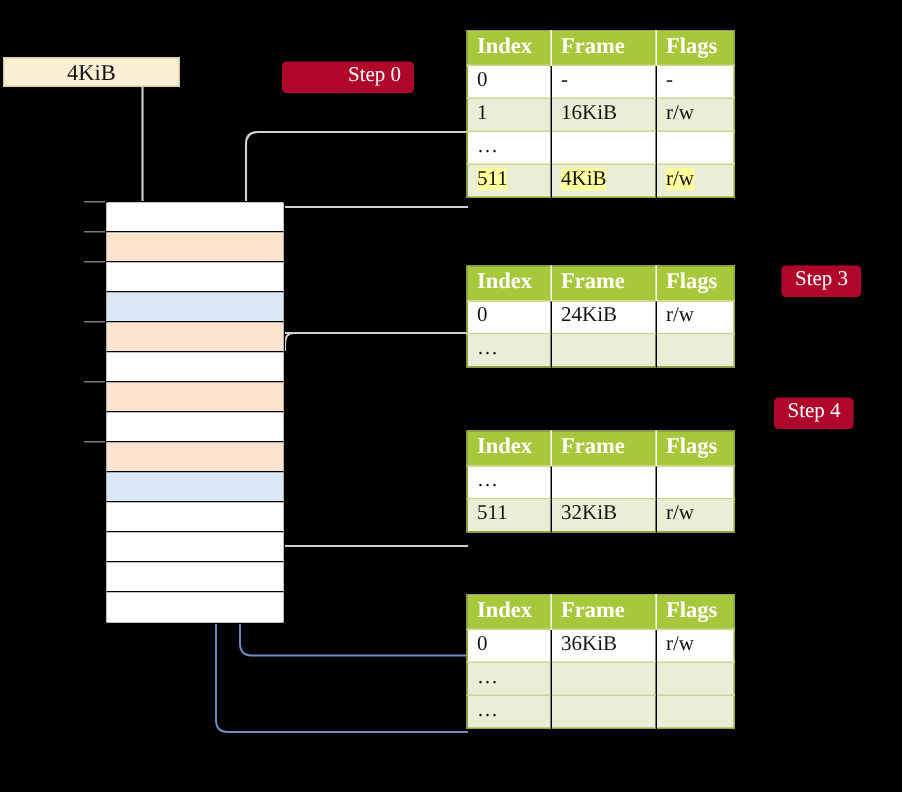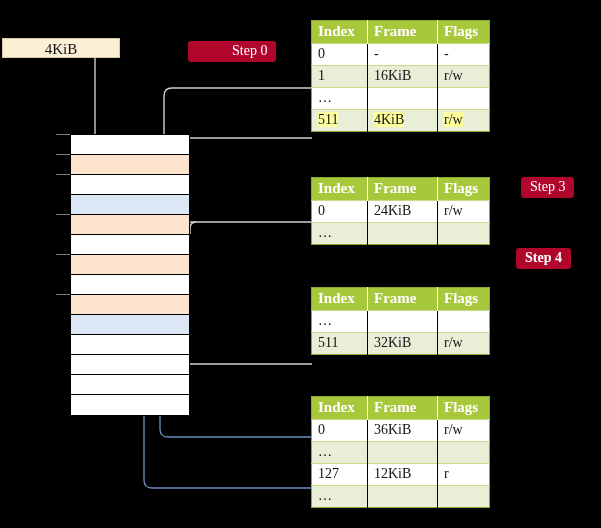--- a/index.html
+++ b/index.html
@@ -157,21 +157,21 @@
   <div class="src-box" style="left:2px; top:38px; width:118px; height:20px;">
     <span>4KiB</span>
   </div>
 
   <div class="step-label" style="left:188px; top:41px;padding-left:44px;">
     <span>Step 0</span>
   </div>
   <div class="step-label" style="left:521px; top:177px;">
     <span>Step 3</span>
   </div>
-  <div class="step-label" style="left:516px; top:248px;font-weight:bold;">
+  <div class="step-label" style="left:516px; top:265px;">
     <span>Step 4</span>
   </div>
 
   <div class="mem-col">
     <div class="mem-row"></div>
     <div class="mem-row orange"></div>
     <div class="mem-row"></div>
     <div class="mem-row blue"></div>
     <div class="mem-row orange"></div>
     <div class="mem-row"></div>
@@ -300,25 +300,20 @@
       <tr>
         <td>0</td>
         <td>36KiB</td>
         <td>r/w</td>
       </tr>
       <tr class="alt">
         <td class="ellip">…</td>
         <td></td>
         <td></td>
       </tr>
-      <tr>
-        <td>127</td>
-        <td>12KiB</td>
-        <td>r</td>
-      </tr>
       <tr class="alt">
         <td class="ellip">…</td>
         <td></td>
         <td></td>
       </tr>
     </tbody>
   </table>
 
 </div>
 

